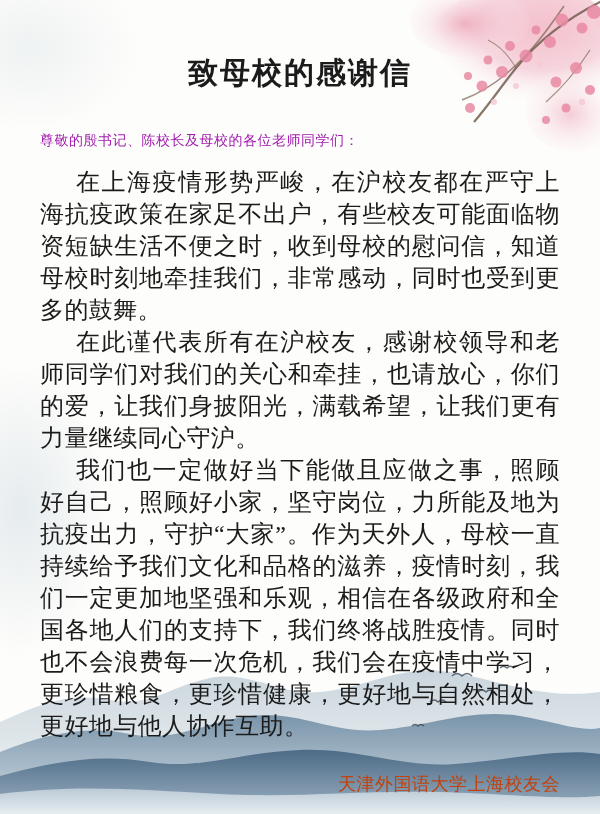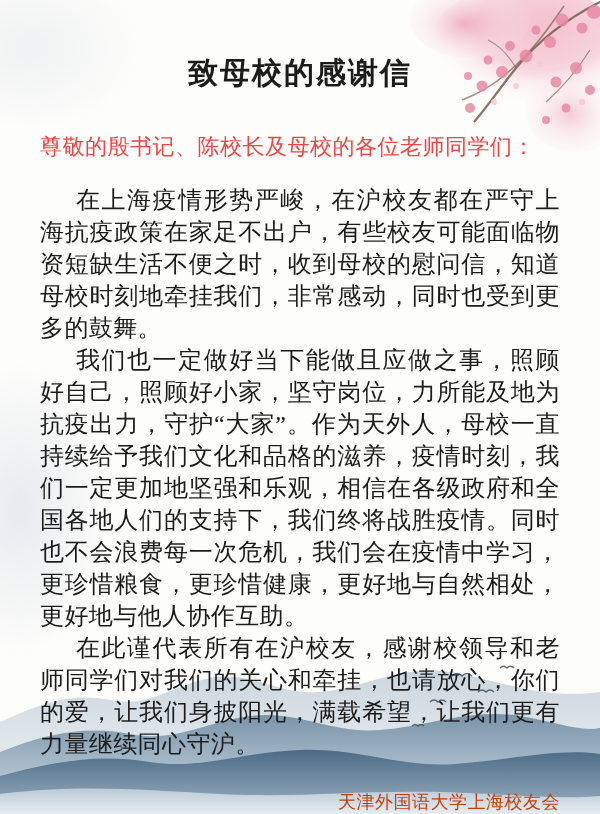--- a/index.html
+++ b/index.html
@@ -61,22 +61,22 @@
   .title {
     text-align: center;
     font-size: 30px;
     font-weight: bold;
     letter-spacing: 2px;
     color: #1b1b1b;
     margin: 45px 0 0 0;
     padding-top: 8px;
   }
   .salutation {
-    font-size: 22px;
-    color: #ef4444;
+    font-size: 14px;
+    color: #a21caf;
     margin-top: 38px;
     letter-spacing: 0.5px;
   }
   .body-text {
     margin-top: 16px;
   }
   .para {
     font-size: 24px;
     line-height: 32px;
     color: #1b1b1b;
@@ -188,21 +188,21 @@
     </g>
   </svg>
 
   <div class="content">
     <h1 class="title">致母校的感谢信</h1>
 
     <p class="salutation">尊敬的殷书记、陈校长及母校的各位老师同学们：</p>
 
     <div class="body-text">
       <p class="para">在上海疫情形势严峻，在沪校友都在严守上海抗疫政策在家足不出户，有些校友可能面临物资短缺生活不便之时，收到母校的慰问信，知道母校时刻地牵挂我们，非常感动，同时也受到更多的鼓舞。</p>
+      <p class="para">在此谨代表所有在沪校友，感谢校领导和老师同学们对我们的关心和牵挂，也请放心，你们的爱，让我们身披阳光，满载希望，让我们更有力量继续同心守沪。</p>
       <p class="para">我们也一定做好当下能做且应做之事，照顾好自己，照顾好小家，坚守岗位，力所能及地为抗疫出力，守护“大家”。作为天外人，母校一直持续给予我们文化和品格的滋养，疫情时刻，我们一定更加地坚强和乐观，相信在各级政府和全国各地人们的支持下，我们终将战胜疫情。同时也不会浪费每一次危机，我们会在疫情中学习，更珍惜粮食，更珍惜健康，更好地与自然相处，更好地与他人协作互助。</p>
-      <p class="para">在此谨代表所有在沪校友，感谢校领导和老师同学们对我们的关心和牵挂，也请放心，你们的爱，让我们身披阳光，满载希望，让我们更有力量继续同心守沪。</p>
     </div>
 
     <div class="signature-block">
       <div class="sign-line">天津外国语大学上海校友会</div>
     </div>
   </div>
 </div>
 
 </body></html>

